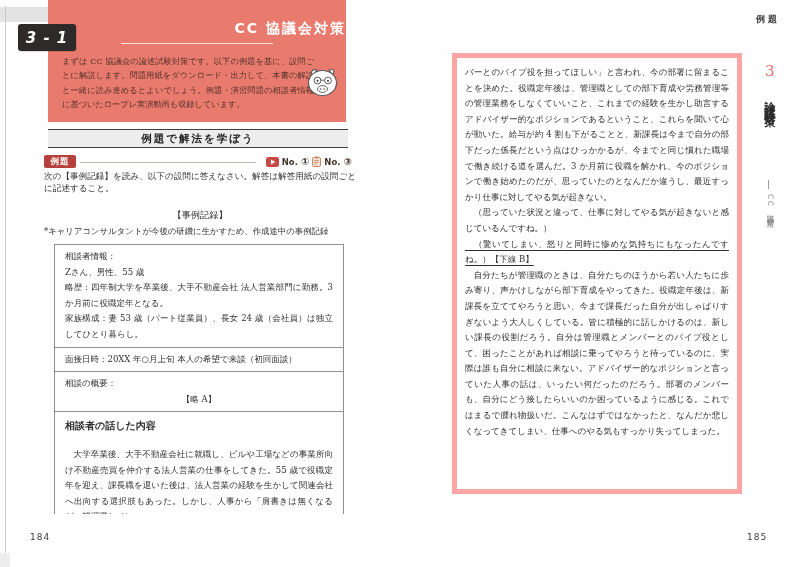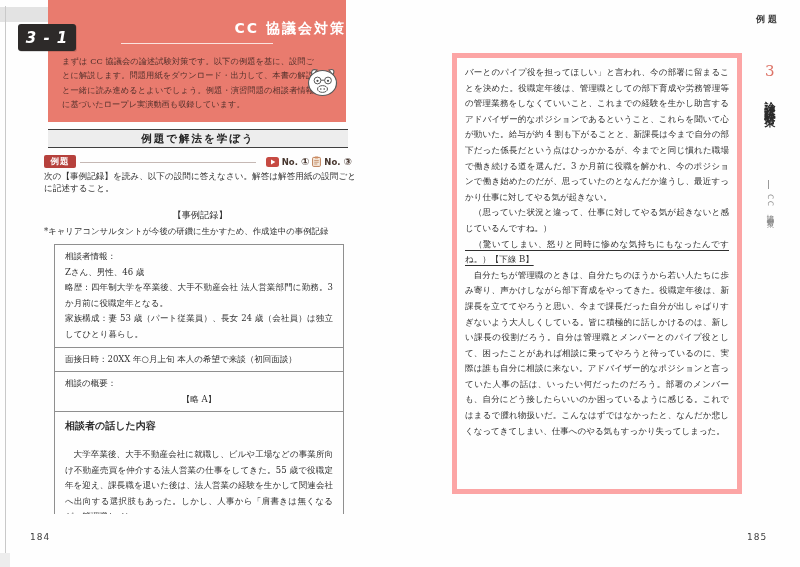--- a/index.html
+++ b/index.html
@@ -138,21 +138,21 @@
     </div>
   </div>
 
   <p class="instruction">次の【事例記録】を読み、以下の設問に答えなさい。解答は解答用紙の設問ごとに記述すること。</p>
   <div class="record-title">【事例記録】</div>
   <div class="record-note">*キャリアコンサルタントが今後の研鑽に生かすため、作成途中の事例記録</div>
 
   <div class="case-table">
     <div class="ct-row">
       <div>相談者情報：</div>
-      <div>Zさん、男性、46 歳</div>
+      <div>Zさん、男性、55 歳</div>
       <div>略歴：四年制大学を卒業後、大手不動産会社 法人営業部門に勤務。3か月前に役職定年となる。</div>
       <div>家族構成：妻 53 歳（パート従業員）、長女 24 歳（会社員）は独立してひとり暮らし。</div>
     </div>
     <div class="ct-row">面接日時：20XX 年○月上旬 本人の希望で来談（初回面談）</div>
     <div class="ct-row">
       <div>相談の概要：</div>
       <div class="ct-center">【略 A】</div>
     </div>
     <div class="ct-row">
       <div class="ct-heading">相談者の話した内容</div>

